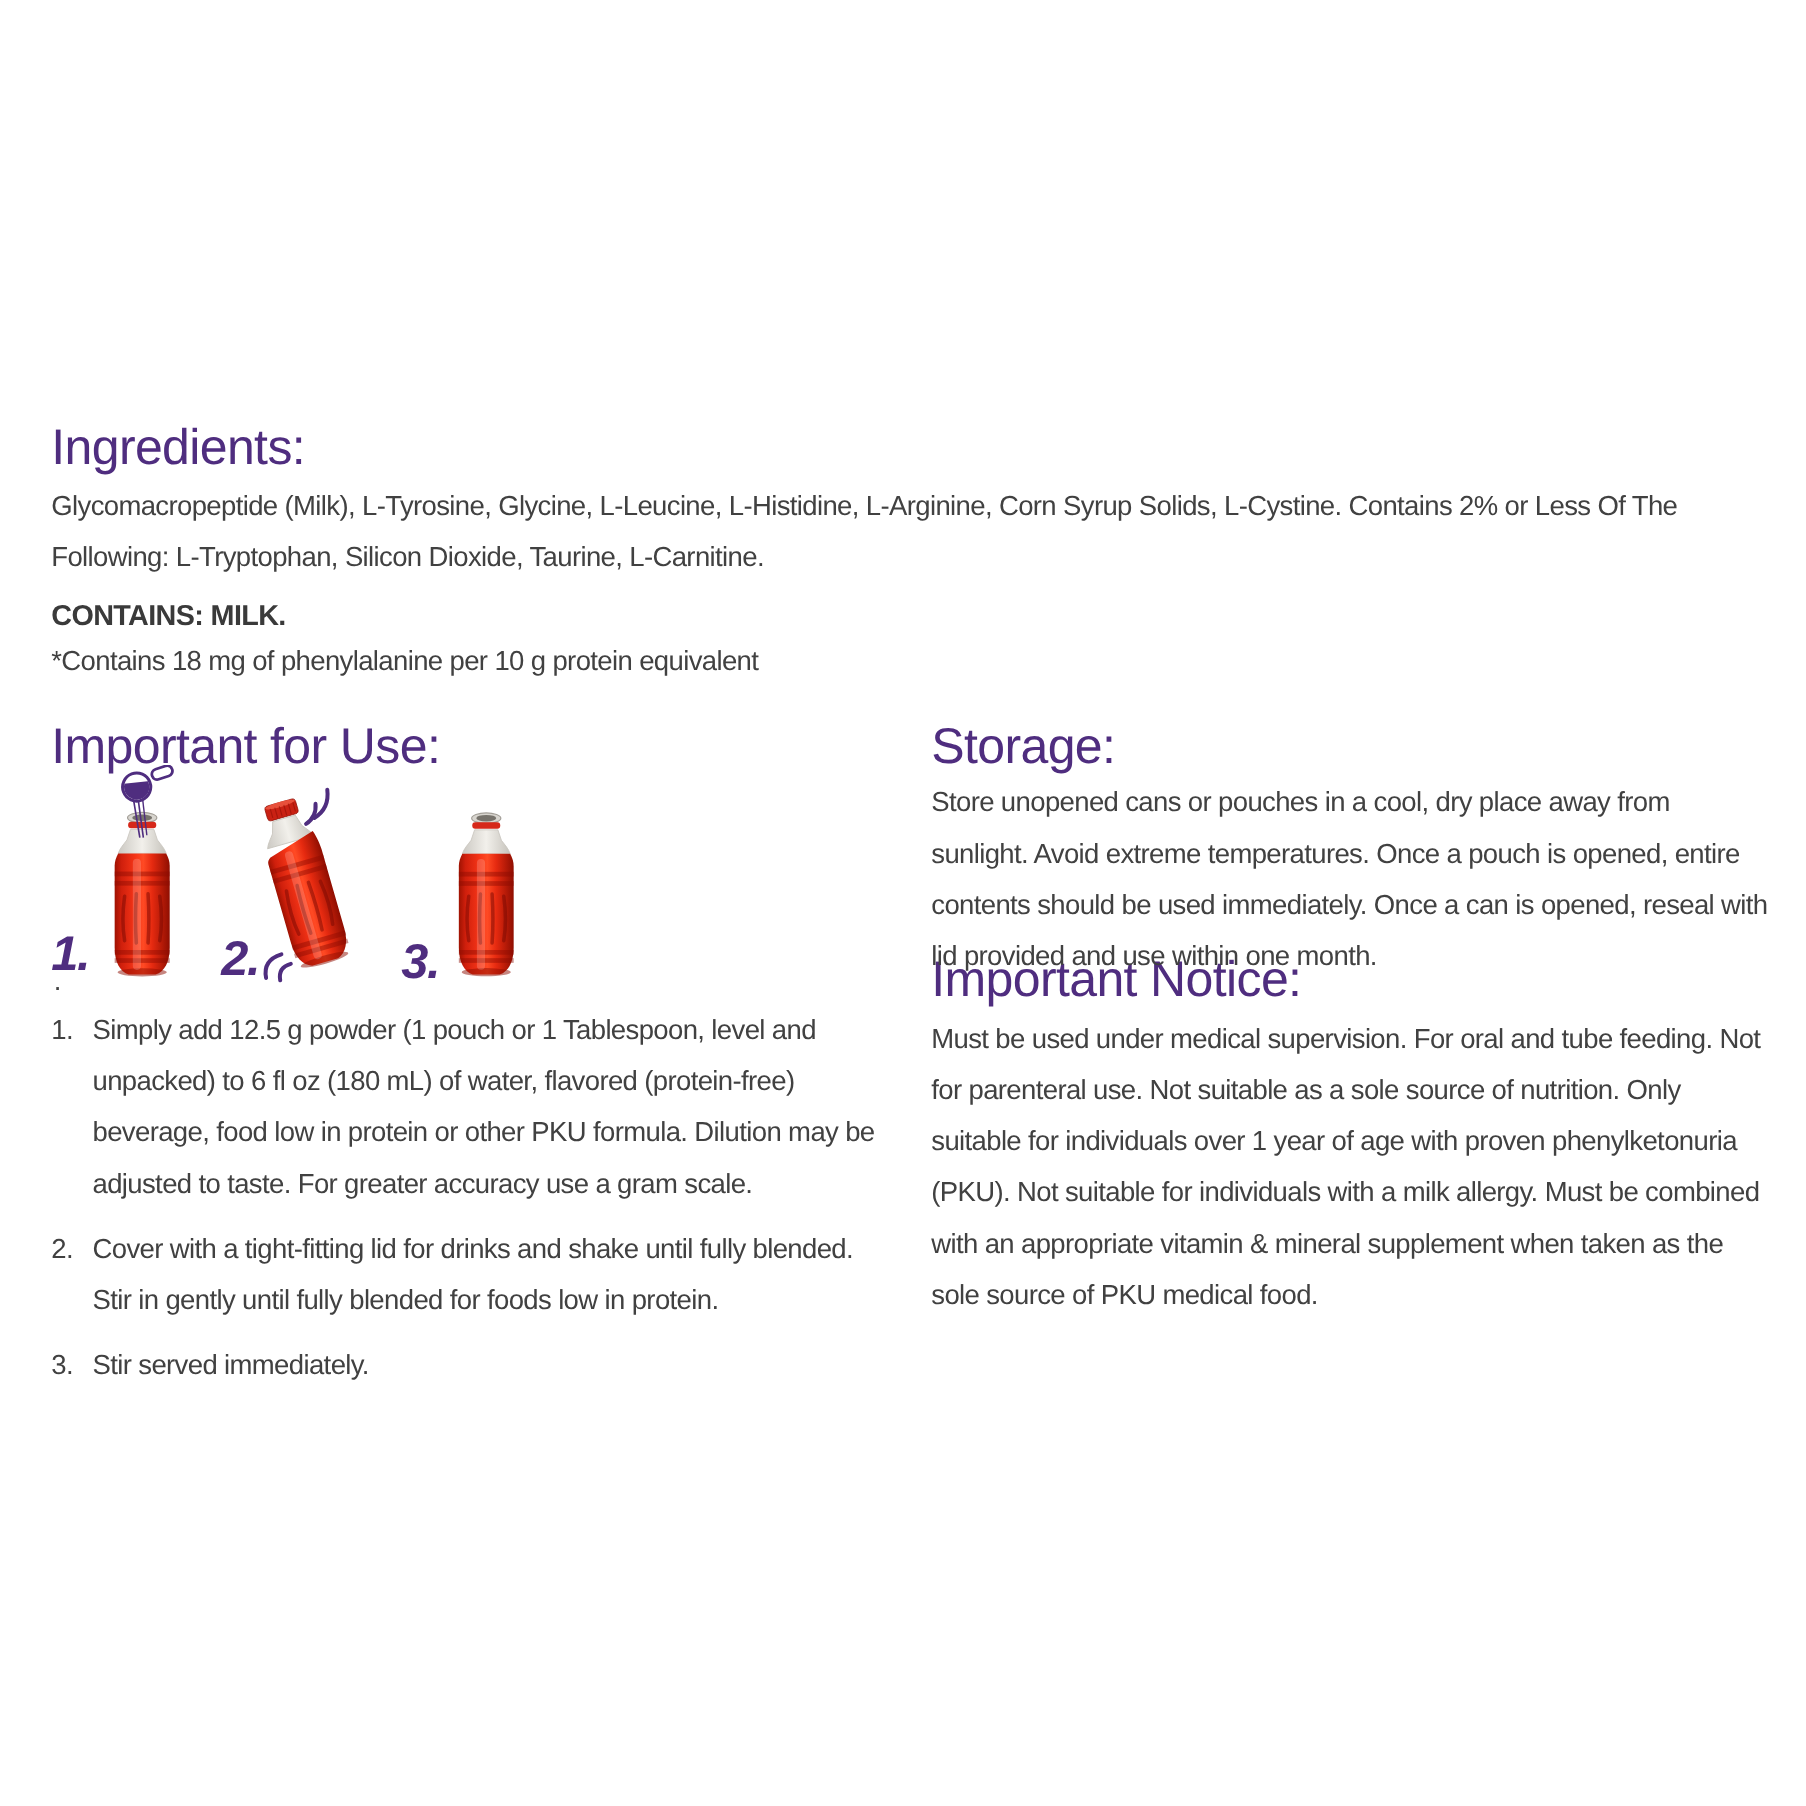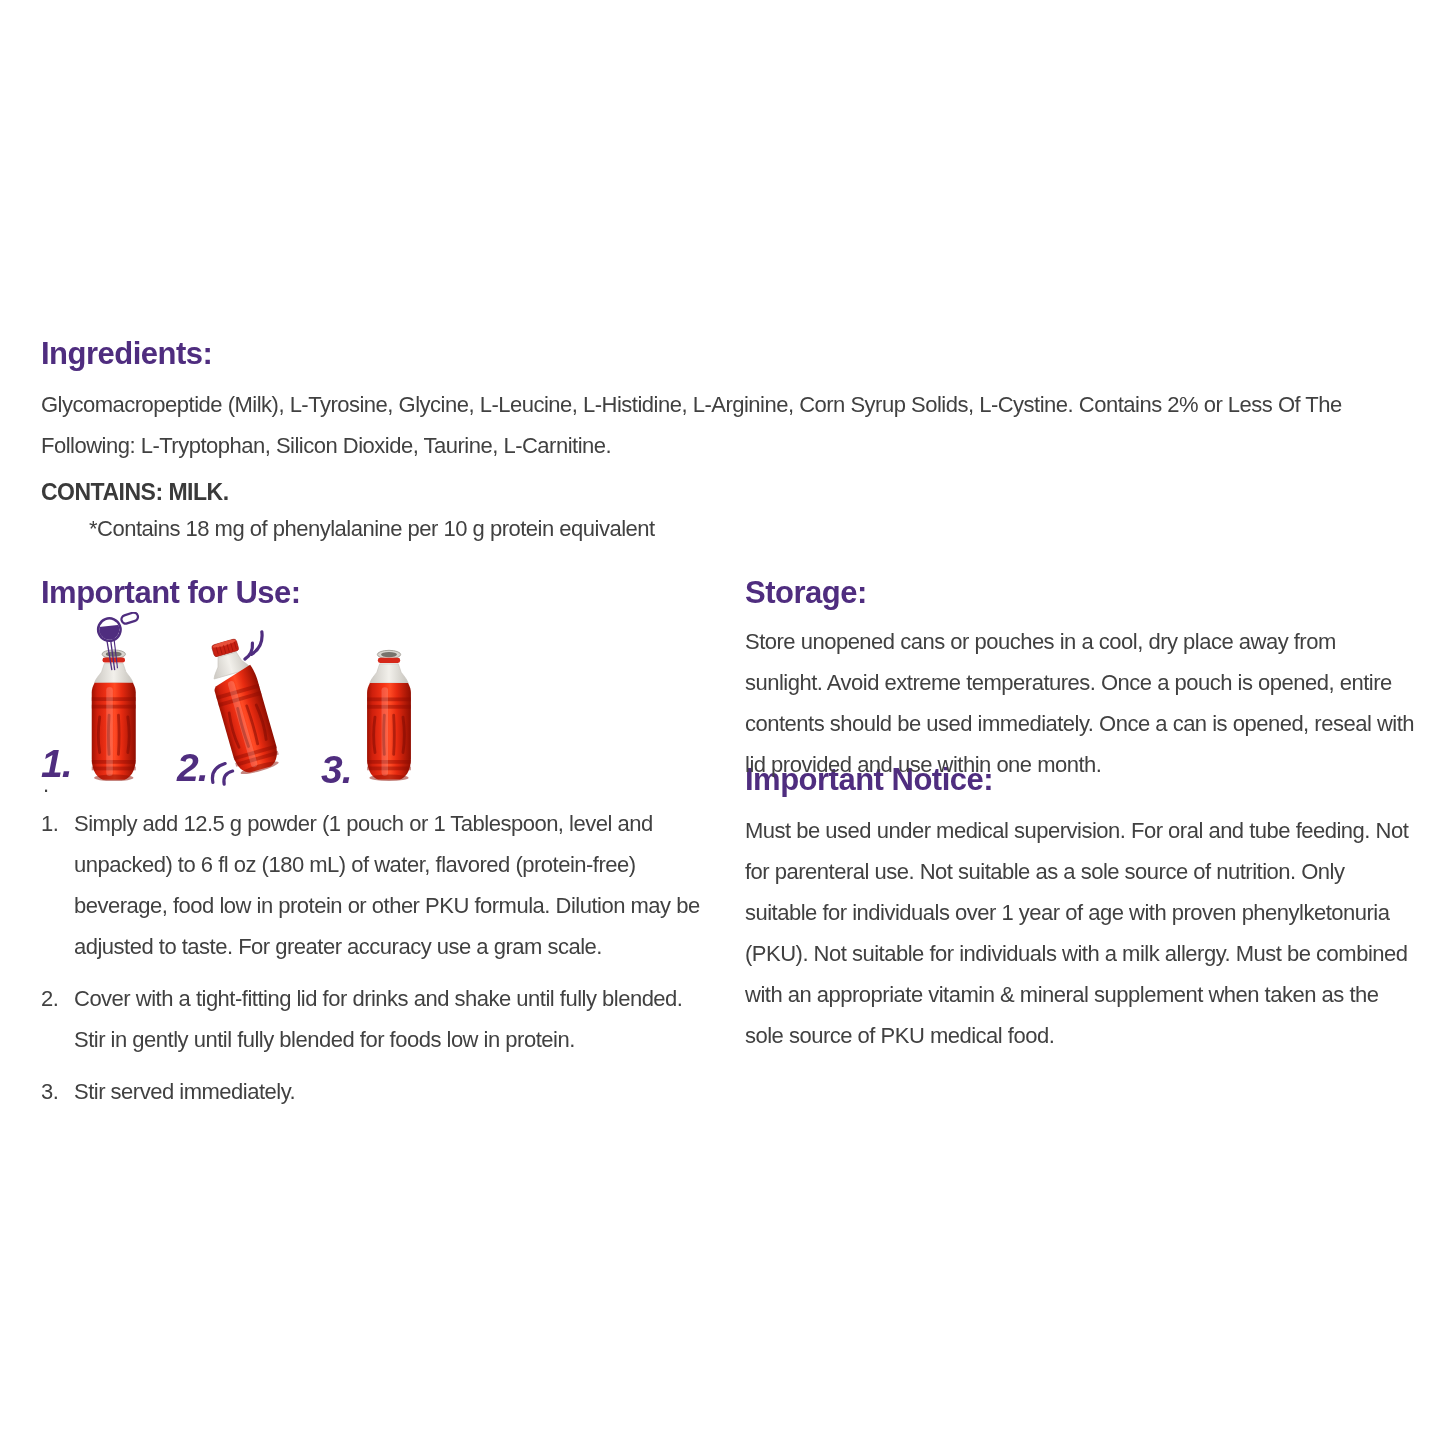--- a/index.html
+++ b/index.html
@@ -2,32 +2,32 @@
 <html><head>
 <meta charset="utf-8">
 <style>
   html,body { margin:0; padding:0; background:#ffffff; }
   .page {
     position:relative; width:1445px; height:1445px; background:#ffffff;
     font-family:"Liberation Sans", sans-serif; color:#414141; overflow:hidden;
   }
   .abs { position:absolute; }
   .heading {
-    color:#4F2D7F; font-weight:700; font-size:31px; letter-spacing:-0.5px;
+    color:#4F2D7F; font-weight:400; font-size:40px; letter-spacing:-0.5px;
   }
   .body-text {
     font-size:22px; line-height:41px; letter-spacing:-0.5px; color:#414141;
   }
   .bold-text { font-weight:700; color:#3A3A3A; }
 
   
   .ingredients-heading { left:41px; top:336px; }
   .ingredients-text    { left:41px; top:384px; width:1372px; }
   .contains-note       { left:41px; top:472px; font-size:23px; }
-  .phe-note            { left:41px; top:508px;margin-left:48px; }
+  .phe-note            { left:41px; top:508px; }
 
   
   .directions-heading  { left:41px; top:575px; }
   .figures             { left:41px; top:612px; width:445px; height:192px; }
   .fig-num {
     position:absolute; color:#4F2D7F; font-weight:700; font-style:italic;
     font-size:39px; line-height:1; letter-spacing:-1px;
   }
   .stray-period        { left:43px; top:772px; font-size:22px; color:#414141; }
   .directions-list     { left:41px; top:803px; width:668px; }

